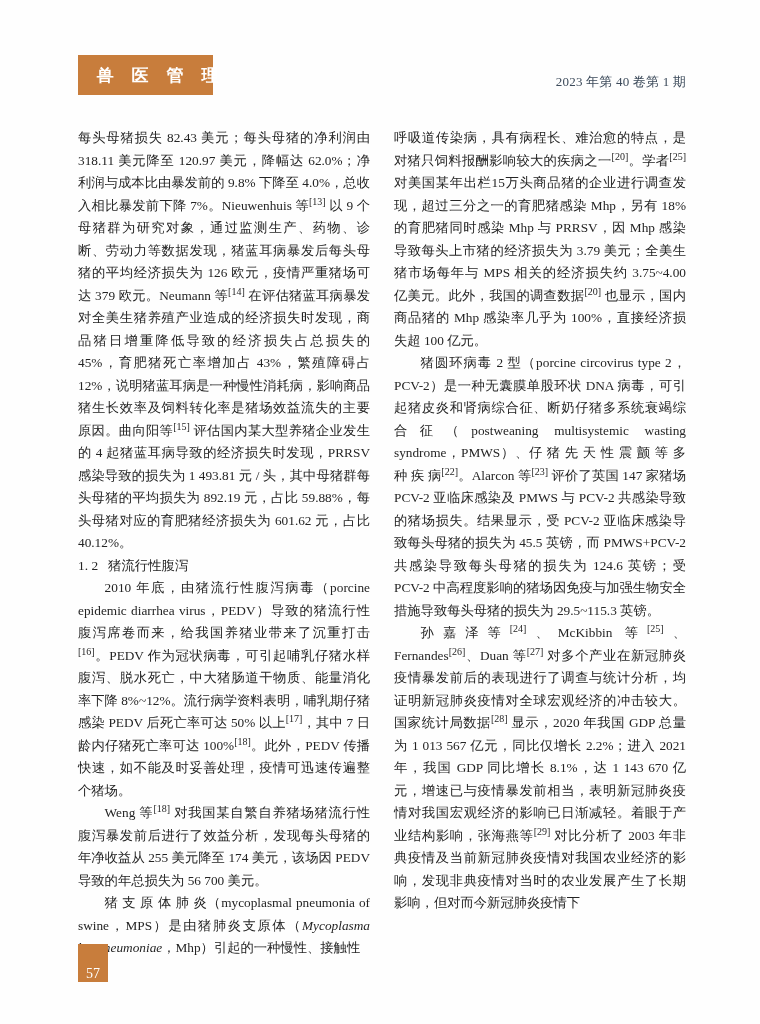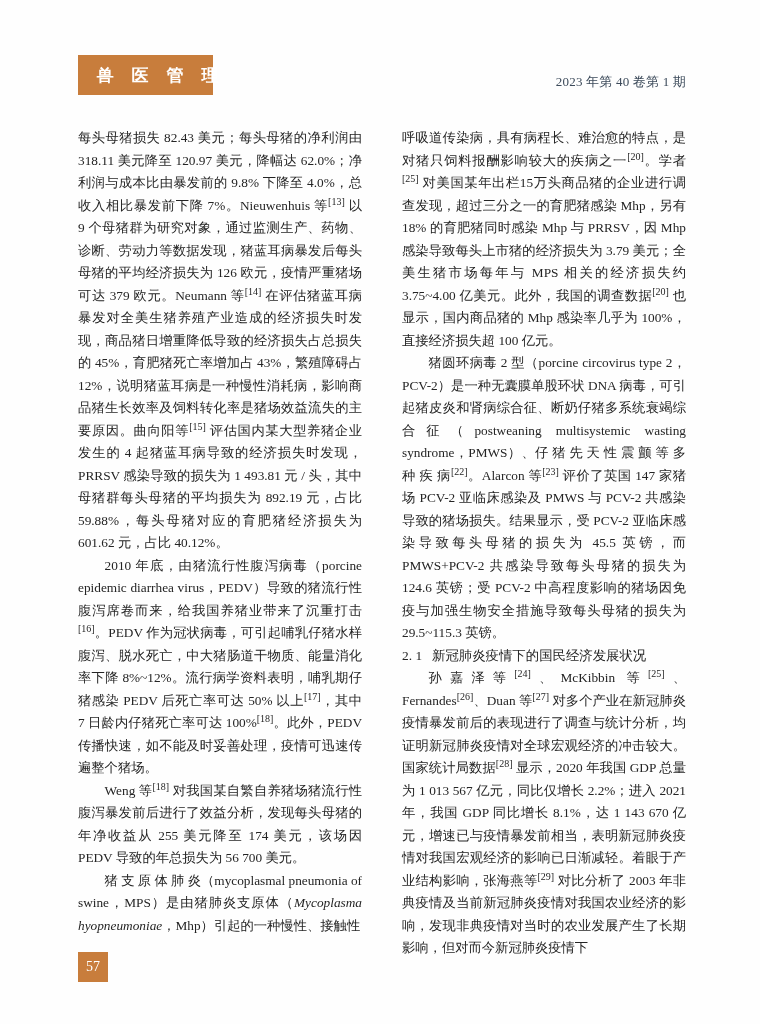--- a/index.html
+++ b/index.html
@@ -63,21 +63,21 @@
   }
 
   
   .columns {
     position: absolute;
     left: 78px;
     top: 127px;
     width: 608px;
     height: 805px;
     display: flex;
-    gap: 40px;
+    gap: 24px;
   }
   .col {
     width: 292px;
     height: 100%;
   }
 
   p, .head1, .head2 {
     margin: 0;
     font-size: 13.3px;
     line-height: 22.5px;
@@ -118,24 +118,24 @@
   .lat {
     font-family: "Liberation Serif", serif;
   }
 
   
   .folio {
     position: absolute;
     left: 78px;
     bottom: 42px;
     width: 30px;
-    height: 30px;
+    height: 38px;
     background: #c87d3c;
     display: flex;
-    align-items: center;
+    align-items: flex-end;
     justify-content: center;
   }
   .folio-num {
     color: #ffffff;
     font-size: 14px;
     font-family: "Liberation Serif", serif;
   }
 </style>
 </head>
 <body>
@@ -148,38 +148,38 @@
     </div>
     <div class="issue-line">2023 年第 40 卷第 1 期</div>
   </div>
 
   <div class="columns">
 
     <div class="col">
 
       <p><span>每头母猪损失 82.43 美元；每头母猪的净利润由 318.11 美元降至 120.97 美元，降幅达 62.0%；净利润与成本比由暴发前的 9.8% 下降至 4.0%，总收入相比暴发前下降 7%。Nieuwenhuis 等</span><sup>[13]</sup><span> 以 9 个母猪群为研究对象，通过监测生产、药物、诊断、劳动力等数据发现，猪蓝耳病暴发后每头母猪的平均经济损失为 126 欧元，疫情严重猪场可达 379 欧元。Neumann 等</span><sup>[14]</sup><span> 在评估猪蓝耳病暴发对全美生猪养殖产业造成的经济损失时发现，商品猪日增重降低导致的经济损失占总损失的 45%，育肥猪死亡率增加占 43%，繁殖障碍占 12%，说明猪蓝耳病是一种慢性消耗病，影响商品猪生长效率及饲料转化率是猪场效益流失的主要原因。曲向阳等</span><sup>[15]</sup><span> 评估国内某大型养猪企业发生的 4 起猪蓝耳病导致的经济损失时发现，PRRSV 感染导致的损失为 1 493.81 元 / 头，其中母猪群每头母猪的平均损失为 892.19 元，占比 59.88%，每头母猪对应的育肥猪经济损失为 601.62 元，占比 40.12%。</span></p>
 
+      <div class="head2"><span class="num">1. 2</span><span>猪流行性腹泻</span></div>
 
       <p class="indent"><span>2010 年底，由猪流行性腹泻病毒（porcine epidemic diarrhea virus，PEDV）导致的猪流行性腹泻席卷而来，给我国养猪业带来了沉重打击</span><sup>[16]</sup><span>。PEDV 作为冠状病毒，可引起哺乳仔猪水样腹泻、脱水死亡，中大猪肠道干物质、能量消化率下降 8%~12%。流行病学资料表明，哺乳期仔猪感染 PEDV 后死亡率可达 50% 以上</span><sup>[17]</sup><span>，其中 7 日龄内仔猪死亡率可达 100%</span><sup>[18]</sup><span>。此外，PEDV 传播快速，如不能及时妥善处理，疫情可迅速传遍整个猪场。</span></p>
 
       <p class="indent"><span>Weng 等</span><sup>[18]</sup><span> 对我国某自繁自养猪场猪流行性腹泻暴发前后进行了效益分析，发现每头母猪的年净收益从 255 美元降至 174 美元，该场因 PEDV 导致的年总损失为 56 700 美元。</span></p>
 
 
       <p class="indent"><span>猪 支 原 体 肺 炎（mycoplasmal pneumonia of swine，MPS）是由猪肺炎支原体（</span><span class="ital lat">Mycoplasma hyopneumoniae</span><span>，Mhp）引起的一种慢性、接触性</span></p>
 
     </div>
 
     <div class="col">
 
       <p><span>呼吸道传染病，具有病程长、难治愈的特点，是对猪只饲料报酬影响较大的疾病之一</span><sup>[20]</sup><span>。学者</span><sup>[25]</sup><span> 对美国某年出栏15万头商品猪的企业进行调查发现，超过三分之一的育肥猪感染 Mhp，另有 18% 的育肥猪同时感染 Mhp 与 PRRSV，因 Mhp 感染导致每头上市猪的经济损失为 3.79 美元；全美生猪市场每年与 MPS 相关的经济损失约 3.75~4.00 亿美元。此外，我国的调查数据</span><sup>[20]</sup><span> 也显示，国内商品猪的 Mhp 感染率几乎为 100%，直接经济损失超 100 亿元。</span></p>
 
       <p class="indent"><span>猪圆环病毒 2 型（porcine circovirus type 2，PCV-2）是一种无囊膜单股环状 DNA 病毒，可引起猪皮炎和肾病综合征、断奶仔猪多系统衰竭综合征（postweaning multisystemic wasting syndrome，PMWS）、仔 猪 先 天 性 震 颤 等 多 种 疾 病</span><sup>[22]</sup><span>。Alarcon 等</span><sup>[23]</sup><span> 评价了英国 147 家猪场 PCV-2 亚临床感染及 PMWS 与 PCV-2 共感染导致的猪场损失。结果显示，受 PCV-2 亚临床感染导致每头母猪的损失为 45.5 英镑，而 PMWS+PCV-2 共感染导致每头母猪的损失为 124.6 英镑；受 PCV-2 中高程度影响的猪场因免疫与加强生物安全措施导致每头母猪的损失为 29.5~115.3 英镑。</span></p>
 
 
-      <div class="head2"><span class="num">2. 1</span><span>新冠肺炎疫情下的国民经济发展状况</span></div>
 
       <p class="indent"><span>孙嘉泽等</span><sup>[24]</sup><span>、McKibbin 等</span><sup>[25]</sup><span>、Fernandes</span><sup>[26]</sup><span>、Duan 等</span><sup>[27]</sup><span> 对多个产业在新冠肺炎疫情暴发前后的表现进行了调查与统计分析，均证明新冠肺炎疫情对全球宏观经济的冲击较大。国家统计局数据</span><sup>[28]</sup><span> 显示，2020 年我国 GDP 总量为 1 013 567 亿元，同比仅增长 2.2%；进入 2021 年，我国 GDP 同比增长 8.1%，达 1 143 670 亿元，增速已与疫情暴发前相当，表明新冠肺炎疫情对我国宏观经济的影响已日渐减轻。着眼于产业结构影响，张海燕等</span><sup>[29]</sup><span> 对比分析了 2003 年非典疫情及当前新冠肺炎疫情对我国农业经济的影响，发现非典疫情对当时的农业发展产生了长期影响，但对而今新冠肺炎疫情下</span></p>
 
     </div>
   </div>
 
   <div class="folio">
     <span class="folio-num">57</span>
   </div>
 

